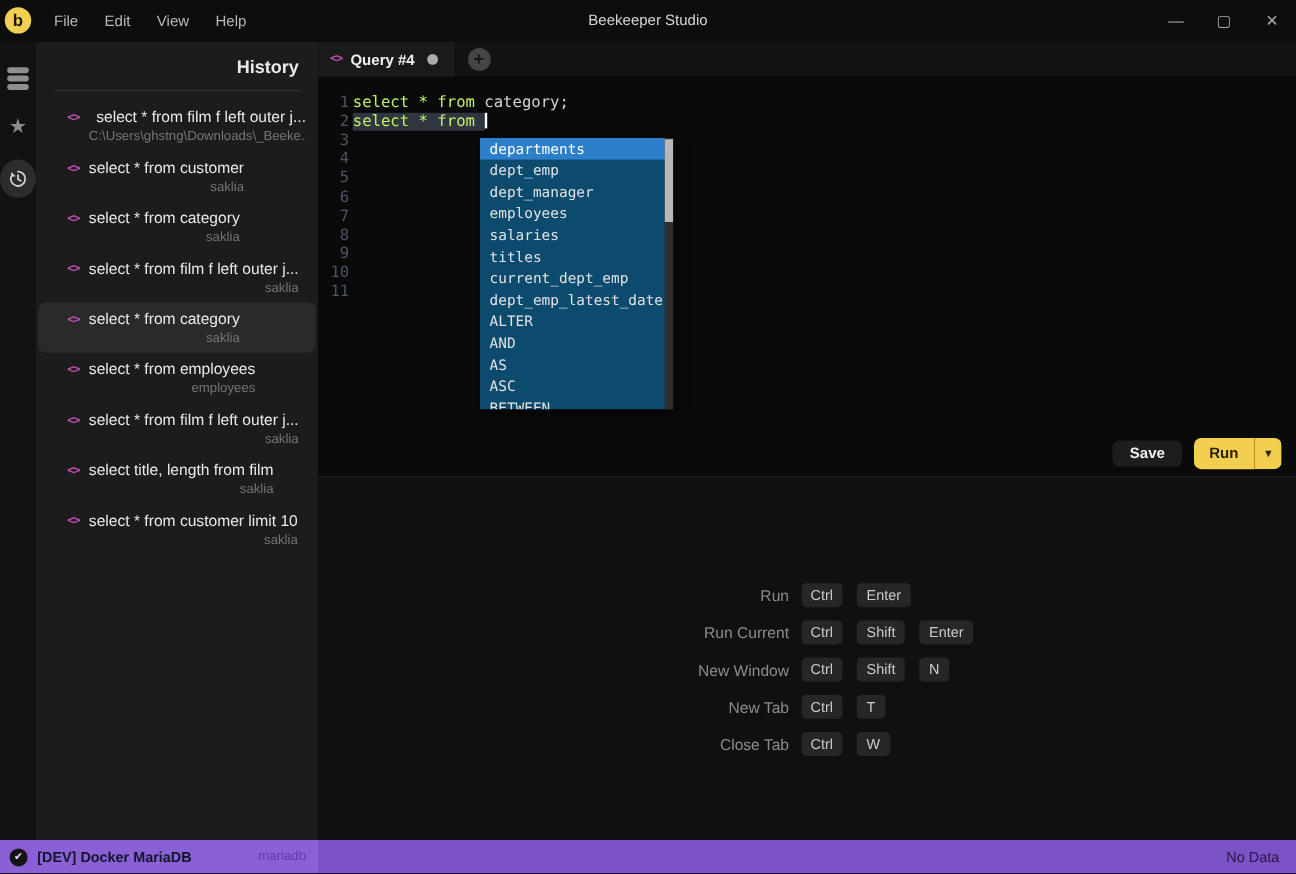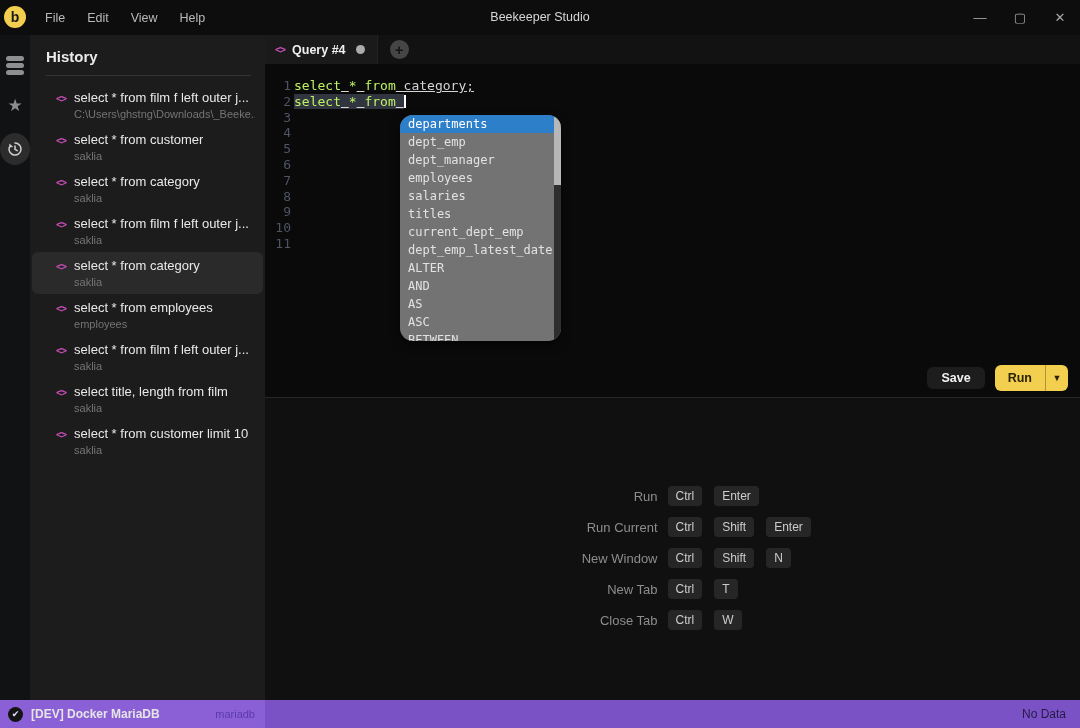--- a/index.html
+++ b/index.html
@@ -25,21 +25,21 @@
              display:flex; flex-direction:column; align-items:center; padding-top:10px; }
   .icon-slot { width:30px; height:40px; display:flex; align-items:center; justify-content:center; }
   .db-icon { display:flex; flex-direction:column; gap:2px; }
   .db-icon span { display:block; width:18px; height:5px; border-radius:3px; background:#8f8f8f; }
   .star-icon { color:#8c8c8c; font-size:17px; line-height:1; }
   .hist-slot { margin-top:4px; }
   .hist-circle { width:32px; height:32px; border-radius:50%; background:#2c2c2c;
                  display:flex; align-items:center; justify-content:center; }
 
   
-  .history-panel { position:absolute; left:30px; top:35px; width:235px; height:665px; background:#1c1c1d; }
+  .history-panel { position:absolute; left:30px; top:35px; width:235px; height:665px; background:#1c1c1d;text-align:right; }
   .history-header { padding:13px 16px 6px 16px; color:#eaeaea; font-size:15px; font-weight:bold; }
   .history-divider { height:1px; background:#343434; margin:4px 14px 2px 16px; }
   .history-list { padding-top:6px; }
   .hist-item { display:flex; align-items:flex-start; padding:6px 8px 6px 10px; margin:0 2px;
                border-radius:6px; min-height:41px; }
   .hist-item.selected { background:#2a2a2b; }
   .hist-code-icon { color:#c84fb8; font-family:"DejaVu Sans Mono", monospace; font-size:10px;
                     font-weight:bold; margin:3px 8px 0 14px; letter-spacing:-1px; }
   .hist-texts { overflow:hidden; }
   .hist-title { color:#e9e9e9; font-size:13px; white-space:nowrap; overflow:hidden; }
@@ -62,38 +62,38 @@
 
   .editor { position:absolute; left:0; top:29px; width:815px; height:334px; background:#0a0a0b;
             border-bottom:1px solid #262626; }
   .code-area { position:absolute; left:0; top:0; right:0; bottom:38px; padding-top:14px;
                font-family:"DejaVu Sans Mono", monospace; font-size:13px; line-height:15.8px; }
   .gutter { position:absolute; left:0; top:14px; width:26px; text-align:right; color:#4d5463; }
   .gutter div { height:15.8px; }
   .code-lines { margin-left:29px; }
   .code-line { height:15.8px; white-space:pre; color:#d5d5d5; }
   .tok-kw { color:#bef264; }
-  .tok-pl { color:#d5d5d5;text-decoration:underline; }
+  .tok-pl { color:#d5d5d5; }
   .sel-range { background:#30353f;margin-top:36px; }
   .cursor { display:inline-block; width:2px; height:13px; background:#ffffff; vertical-align:-2px; }
 
   .editor-toolbar { position:absolute; left:0; bottom:0; right:0; height:38px; display:flex;
                     align-items:center; justify-content:flex-end; padding-right:12px; gap:10px; }
   .save-btn { background:#1d1d1d; color:#f2f2f2; font-size:12.5px; font-weight:bold;
               padding:4px 14px; border:none; border-radius:6px; }
   .run-group { display:flex; }
   .run-btn { background:#f2cf4e; color:#2a2300; font-size:12.5px; font-weight:bold;
              padding:6px 13px; border:none; border-radius:6px 0 0 6px; }
   .run-caret { background:#f2cf4e; border:none; border-left:1px solid rgba(0,0,0,0.28);
                border-radius:0 6px 6px 0; width:23px; color:#2a2300; font-size:9px;
                display:flex; align-items:center; justify-content:center; }
 
   
-  .autocomplete { position:absolute; left:135px; top:80px; width:161px; height:226px; background:#737373;
-                  box-shadow:0 3px 10px rgba(0,0,0,0.6); overflow:hidden; z-index:20;border-radius:13px; }
+  .autocomplete { position:absolute; left:135px; top:80px; width:161px; height:226px; background:#0c4a6e;
+                  box-shadow:0 3px 10px rgba(0,0,0,0.6); overflow:hidden; z-index:20; }
   .ac-item { height:18px; line-height:18px; padding-left:8px; color:#e2e2e2;
              font-family:"DejaVu Sans Mono", monospace; font-size:12px; white-space:nowrap; }
   .ac-item.selected { background:#2d7fc9; color:#ffffff; }
   .ac-scrollbar { position:absolute; right:0; top:0; width:7px; height:226px; background:#2e2e2e; }
   .ac-thumb { position:absolute; right:0; top:1px; width:7px; height:69px; background:#b7b7b7; }
 
   
   .results { position:absolute; left:0; top:363px; width:815px; height:302px; background:#101010; }
   .shortcuts { margin:88px auto 0; width:330px; }
   .shortcut-row { display:flex; align-items:center; margin-bottom:11px; }
@@ -101,21 +101,21 @@
   .keys { display:flex; gap:12px; }
   .key { background:#262626; color:#cccccc; font-size:12px; padding:3px 8px; border-radius:4px; }
 
   
   .statusbar { position:absolute; left:0; top:700px; width:1080px; height:28px; display:flex; }
   .status-left { width:265px; height:28px; background:#8b5fd6; display:flex; align-items:center;
                  padding:0 10px 0 8px; }
   .check-circle { width:15px; height:15px; border-radius:50%; background:#141414; color:#e6ddff;
                   font-size:9px; display:flex; align-items:center; justify-content:center;
                   margin-right:8px; flex:0 0 15px; }
-  .conn-label { color:#e5e5e5; font-size:12px; font-weight:bold; flex:1; }
+  .conn-label { color:#0f172a; font-size:12px; font-weight:bold; flex:1; }
   .db-label { color:#5d3cab; font-size:11px; }
   .status-right { flex:1; height:28px; background:#7b51c6; display:flex; align-items:center;
                   justify-content:flex-end; padding-right:14px; }
   .result-status { color:#251b45; font-size:12px; }
 </style>
 </head>
 <body>
 
 <div class="app">
 

